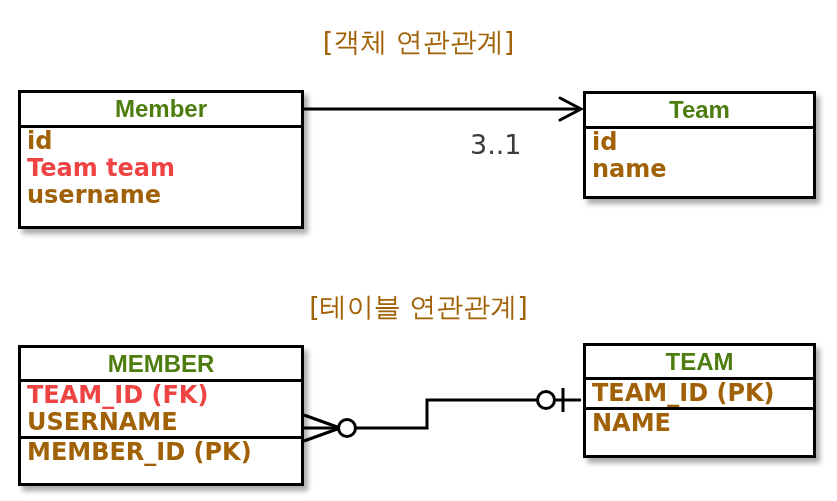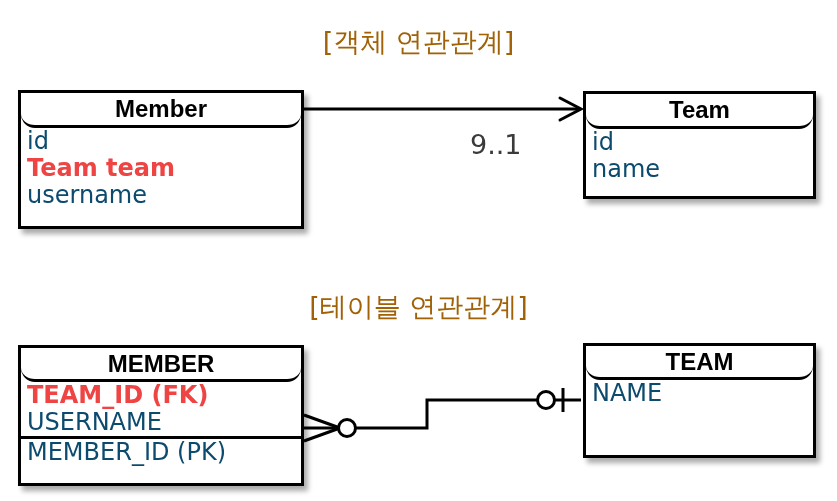--- a/index.html
+++ b/index.html
@@ -37,43 +37,42 @@
   .entity {
     position: absolute;
     box-sizing: border-box;
     background: #ffffff;
     border: 3px solid #000000;
     box-shadow: 4px 5px 5px rgba(0,0,0,0.33);
   }
   .entity .ent-header {
     box-sizing: border-box;
     text-align: center;
-    color: #000000;
+    color: #4d7c0f;
     font-weight: 700;
     font-size: 24px;
     line-height: 1;
     border-bottom: 3px solid #000000;
     display: flex;
     align-items: center;
     justify-content: center;
-    border-radius: 14px;
   }
   .entity .ent-section {
     box-sizing: border-box;
     padding: 0 0 0 6px;
   }
   .entity .ent-section + .ent-section {
     border-top: 3px solid #000000;
   }
   .attr {
     display: block;
     font-size: 24px;
     line-height: 1.12;
-    color: #0c4a6e;
-    font-weight: 400;
+    color: #a16207;
+    font-weight: 700;
     white-space: nowrap;
     font-family: "DejaVu Sans", "Liberation Sans", sans-serif;
   }
   .attr.bold {
     color: #ef4444;
     font-weight: 700;
   }
 
   
   #box-member   { left: 18px;  top: 90px;  width: 286px; height: 139px; }
@@ -132,37 +131,40 @@
       <span class="attr">id</span>
       <span class="attr">name</span>
     </div>
   </div>
 
   <svg class="connector-layer" id="object-connector" viewBox="0 0 837 501" width="837" height="501">
     <line x1="304" y1="109" x2="578" y2="109" stroke="#000000" stroke-width="3"></line>
     <polyline points="560,98 581,109 560,120" fill="none" stroke="#000000" stroke-width="3" stroke-linecap="round" stroke-linejoin="miter"></polyline>
   </svg>
 
-  <div id="mult-label">9..1</div>
+  <div id="mult-label">3..1</div>
 
   <div class="section-title" id="title-table">[테이블 연관관계]</div>
 
   <div class="entity" id="box-member-t">
     <div class="ent-header">MEMBER</div>
     <div class="ent-section">
       <span class="attr bold">TEAM_ID (FK)</span>
       <span class="attr">USERNAME</span>
     </div>
     <div class="ent-section">
       <span class="attr">MEMBER_ID (PK)</span>
     </div>
   </div>
 
   <div class="entity" id="box-team-t">
     <div class="ent-header">TEAM</div>
+    <div class="ent-section">
+      <span class="attr">TEAM_ID (PK)</span>
+    </div>
     <div class="ent-section">
       <span class="attr">NAME</span>
     </div>
   </div>
 
   <svg class="connector-layer" id="table-connector" viewBox="0 0 837 501" width="837" height="501">
 
     <g>
       <line x1="304" y1="415" x2="340" y2="428" stroke="#000000" stroke-width="3"></line>
       <line x1="304" y1="428" x2="340" y2="428" stroke="#000000" stroke-width="3"></line>

